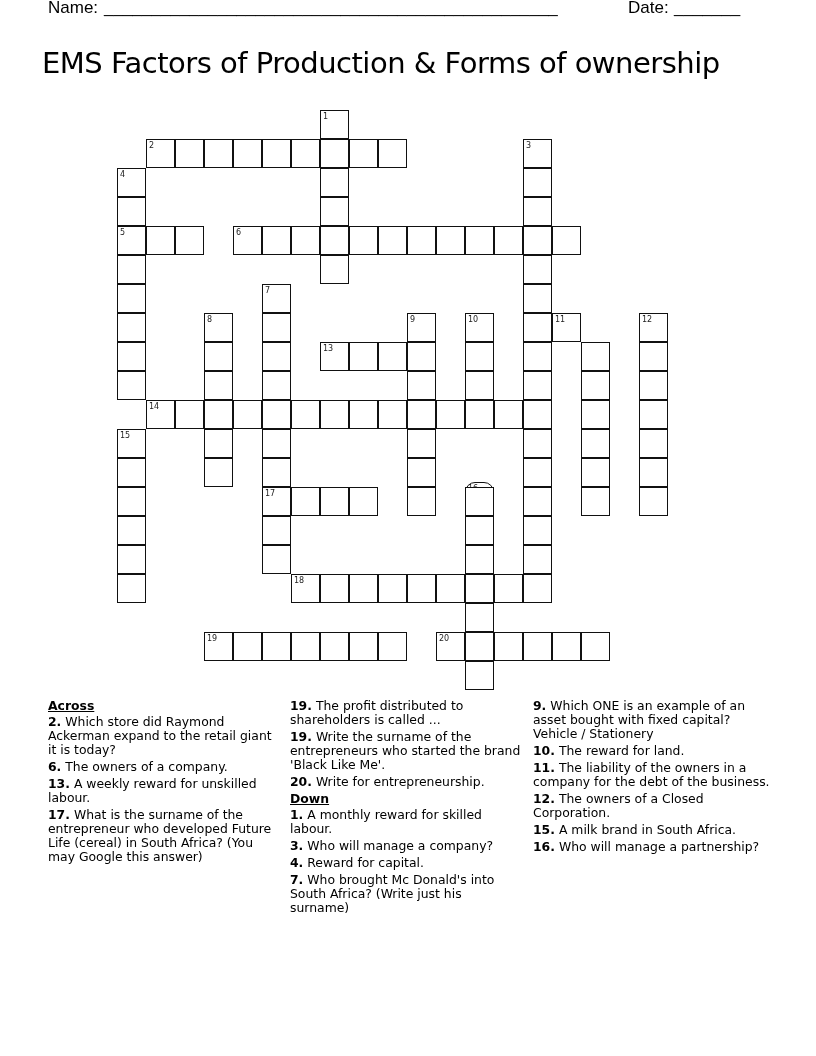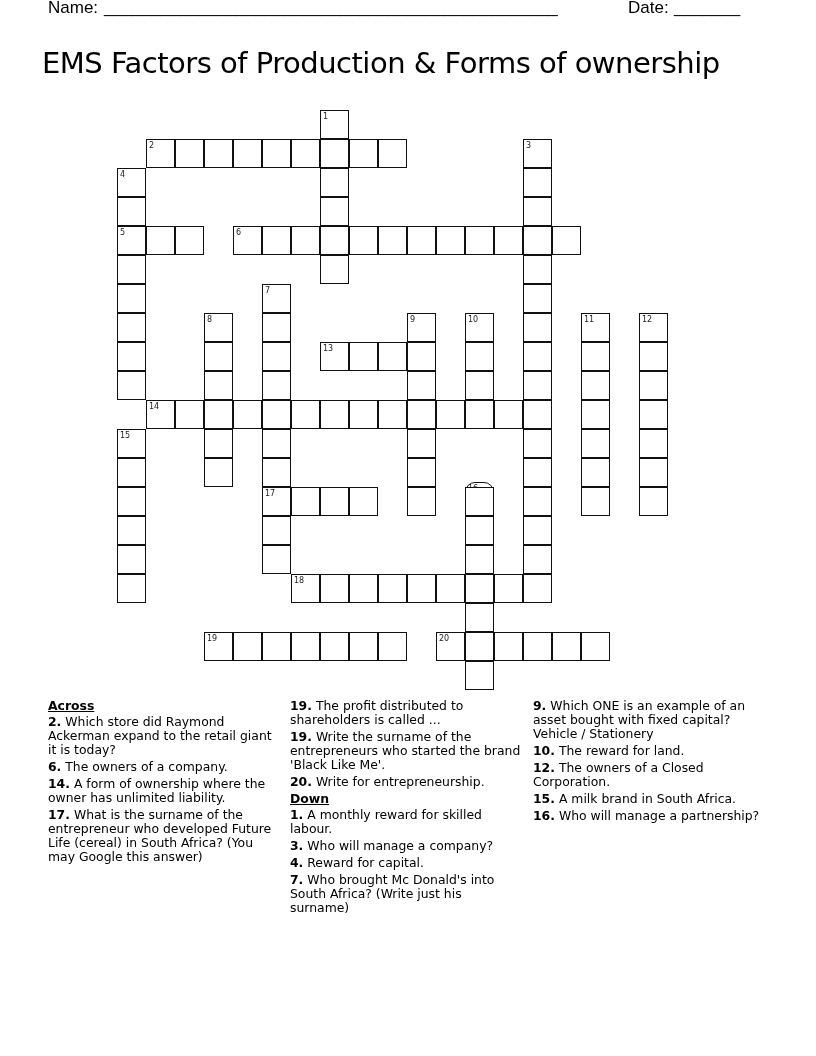--- a/index.html
+++ b/index.html
@@ -142,21 +142,21 @@
     <div class="cell" style="left: 407px; top: 400px;"></div>
     <div class="cell" style="left: 407px; top: 429px;"></div>
     <div class="cell" style="left: 407px; top: 458px;"></div>
     <div class="cell" style="left: 407px; top: 487px;"></div>
     <div class="cell" style="left: 465px; top: 313px;">
       <span class="num">10</span>
     </div>
     <div class="cell" style="left: 465px; top: 342px;"></div>
     <div class="cell" style="left: 465px; top: 371px;"></div>
     <div class="cell" style="left: 465px; top: 400px;"></div>
-    <div class="cell" style="left: 581px; top: 313px;">
+    <div class="cell" style="left: 552px; top: 313px;">
       <span class="num">11</span>
     </div>
     <div class="cell" style="left: 581px; top: 342px;"></div>
     <div class="cell" style="left: 581px; top: 371px;"></div>
     <div class="cell" style="left: 581px; top: 400px;"></div>
     <div class="cell" style="left: 581px; top: 429px;"></div>
     <div class="cell" style="left: 581px; top: 458px;"></div>
     <div class="cell" style="left: 581px; top: 487px;"></div>
     <div class="cell" style="left: 639px; top: 313px;">
       <span class="num">12</span>
@@ -228,34 +228,35 @@
     <div class="cell" style="left: 494px; top: 632px;"></div>
     <div class="cell" style="left: 523px; top: 632px;"></div>
     <div class="cell" style="left: 552px; top: 632px;"></div>
     <div class="cell" style="left: 581px; top: 632px;"></div>
   </div>
 
 <div class="clues col1">
   <div class="heading">Across</div>
   <div class="clue"><b>2.</b> <span>Which store did Raymond Ackerman expand to the retail giant it is today?</span></div>
   <div class="clue"><b>6.</b> <span>The owners of a company.</span></div>
-  <div class="clue"><b>14.</b> <span>A form of ownership where the owner has unlimited liability.</span></div>
+  <div class="clue"><b>13.</b> <span>A weekly reward for unskilled labour.</span></div>
   <div class="clue"><b>17.</b> <span>What is the surname of the entrepreneur who developed Future Life (cereal) in South Africa? (You may Google this answer)</span></div>
 </div>
 
 <div class="clues col2">
   <div class="clue"><b>19.</b> <span>The profit distributed to shareholders is called ...</span></div>
   <div class="clue"><b>19.</b> <span>Write the surname of the entrepreneurs who started the brand 'Black Like Me'.</span></div>
   <div class="clue"><b>20.</b> <span>Write for entrepreneurship.</span></div>
   <div class="heading">Down</div>
   <div class="clue"><b>1.</b> <span>A monthly reward for skilled labour.</span></div>
   <div class="clue"><b>3.</b> <span>Who will manage a company?</span></div>
   <div class="clue"><b>4.</b> <span>Reward for capital.</span></div>
   <div class="clue"><b>7.</b> <span>Who brought Mc Donald's into South Africa? (Write just his surname)</span></div>
 </div>
 
 <div class="clues col3">
   <div class="clue"><b>9.</b> <span>Which ONE is an example of an asset bought with fixed capital? Vehicle / Stationery</span></div>
   <div class="clue"><b>10.</b> <span>The reward for land.</span></div>
+  <div class="clue"><b>11.</b> <span>The liability of the owners in a company for the debt of the business.</span></div>
   <div class="clue"><b>12.</b> <span>The owners of a Closed Corporation.</span></div>
   <div class="clue"><b>15.</b> <span>A milk brand in South Africa.</span></div>
   <div class="clue"><b>16.</b> <span>Who will manage a partnership?</span></div>
 </div>
 
 </body></html>

